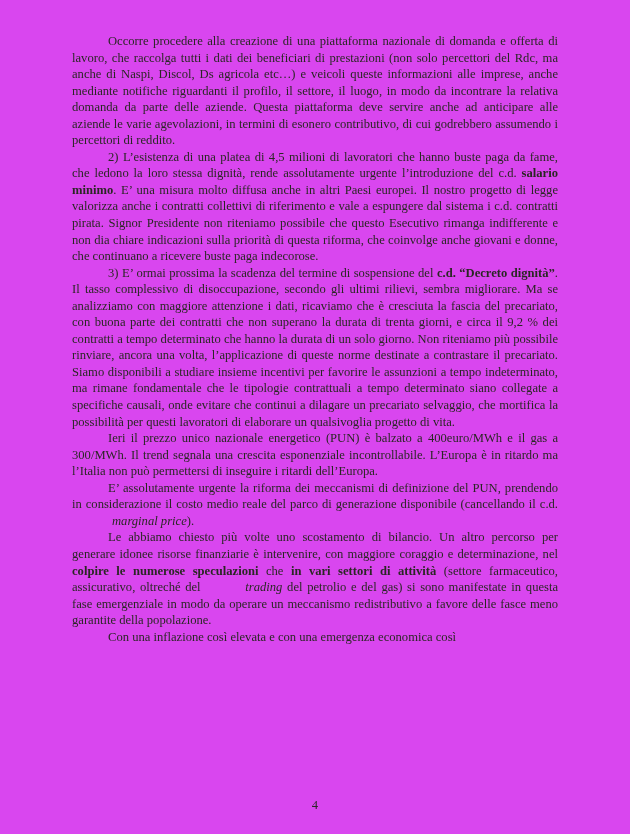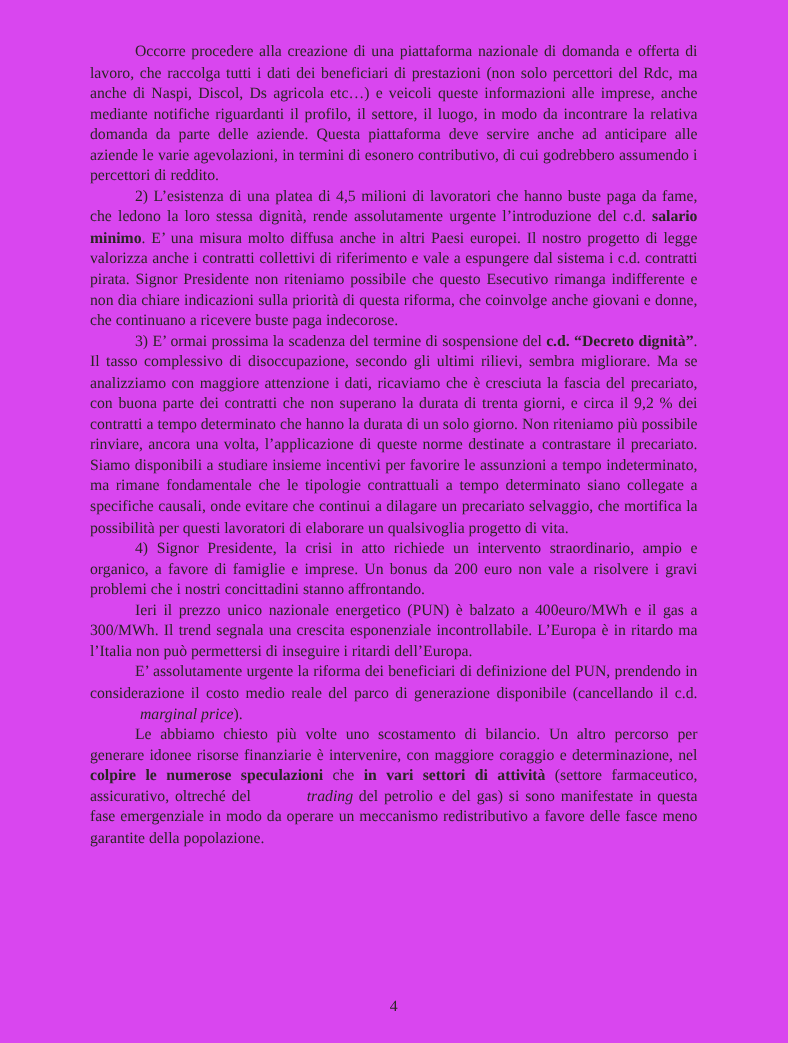--- a/index.html
+++ b/index.html
@@ -52,22 +52,22 @@
 </head>
 <body>
 
 <div class="page">
 
   <div class="text-column">
     <div id="paragraphs">
         <p class="para"><span>Occorre procedere alla creazione di una piattaforma nazionale di domanda e offerta di lavoro, che raccolga tutti i dati dei beneficiari di prestazioni (non solo percettori del Rdc, ma anche di Naspi, Discol, Ds agricola etc…) e veicoli queste informazioni alle imprese, anche mediante notifiche riguardanti il profilo, il settore, il luogo, in modo da incontrare la relativa domanda da parte delle aziende. Questa piattaforma deve servire anche ad anticipare alle aziende le varie agevolazioni, in termini di esonero contributivo, di cui godrebbero assumendo i percettori di reddito.</span></p>
         <p class="para"><span>2) L’esistenza di una platea di 4,5 milioni di lavoratori che hanno buste paga da fame, che ledono la loro stessa dignità, rende assolutamente urgente l’introduzione del c.d. </span><b>salario minimo</b><span>. E’ una misura molto diffusa anche in altri Paesi europei. Il nostro progetto di legge valorizza anche i contratti collettivi di riferimento e vale a espungere dal sistema i c.d. contratti pirata. Signor Presidente non riteniamo possibile che questo Esecutivo rimanga indifferente e non dia chiare indicazioni sulla priorità di questa riforma, che coinvolge anche giovani e donne, che continuano a ricevere buste paga indecorose.</span></p>
         <p class="para"><span>3) E’ ormai prossima la scadenza del termine di sospensione del </span><b>c.d. “Decreto dignità”</b><span>. Il tasso complessivo di disoccupazione, secondo gli ultimi rilievi, sembra migliorare. Ma se analizziamo con maggiore attenzione i dati, ricaviamo che è cresciuta la fascia del precariato, con buona parte dei contratti che non superano la durata di trenta giorni, e circa il 9,2 % dei contratti a tempo determinato che hanno la durata di un solo giorno. Non riteniamo più possibile rinviare, ancora una volta, l’applicazione di queste norme destinate a contrastare il precariato. Siamo disponibili a studiare insieme incentivi per favorire le assunzioni a tempo indeterminato, ma rimane fondamentale che le tipologie contrattuali a tempo determinato siano collegate a specifiche causali, onde evitare che continui a dilagare un precariato selvaggio, che mortifica la possibilità per questi lavoratori di elaborare un qualsivoglia progetto di vita.</span></p>
-        <p class="para"><span>4) Signor Presidente, la crisi in atto richiede un intervento straordinario, ampio e organico, a favore di famiglie e imprese. Un bonus da 200 euro non vale a risolvere i gravi problemi che i nostri concittadini stanno affrontando.</span></p>
         <p class="para"><span>Ieri il prezzo unico nazionale energetico (PUN) è balzato a 400euro/MWh e il gas a 300/MWh. Il trend segnala una crescita esponenziale incontrollabile. L’Europa è in ritardo ma l’Italia non può permettersi di inseguire i ritardi dell’Europa.</span></p>
-        <p class="para"><span>E’ assolutamente urgente la riforma dei beneficiari di definizione del PUN, prendendo in considerazione il costo medio reale del parco di generazione disponibile (cancellando il c.d. </span><i>marginal price</i><span>).</span></p>
+        <p class="para"><span>E’ assolutamente urgente la riforma dei meccanismi di definizione del PUN, prendendo in considerazione il costo medio reale del parco di generazione disponibile (cancellando il c.d. </span><i>marginal price</i><span>).</span></p>
         <p class="para"><span>Le abbiamo chiesto più volte uno scostamento di bilancio. Un altro percorso per generare idonee risorse finanziarie è intervenire, con maggiore coraggio e determinazione, nel </span><b>colpire le numerose speculazioni</b><span> che </span><b>in vari settori di attività</b><span> (settore farmaceutico, assicurativo, oltreché del </span><i>trading</i><span> del petrolio e del gas) si sono manifestate in questa fase emergenziale in modo da operare un meccanismo redistributivo a favore delle fasce meno garantite della popolazione.</span></p>
+        <p class="para"><span>Con una inflazione così elevata e con una emergenza economica così</span></p>
       </div>
   </div>
 
   <div class="page-number">4</div>
 
 </div>
 
 </body></html>

